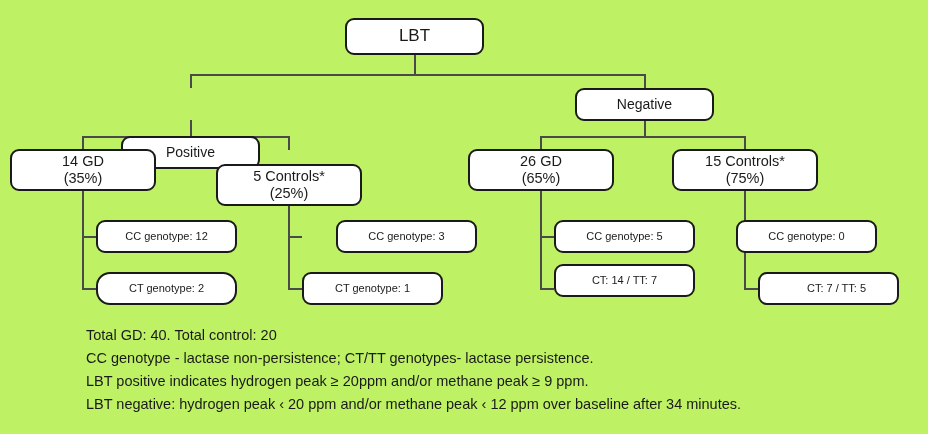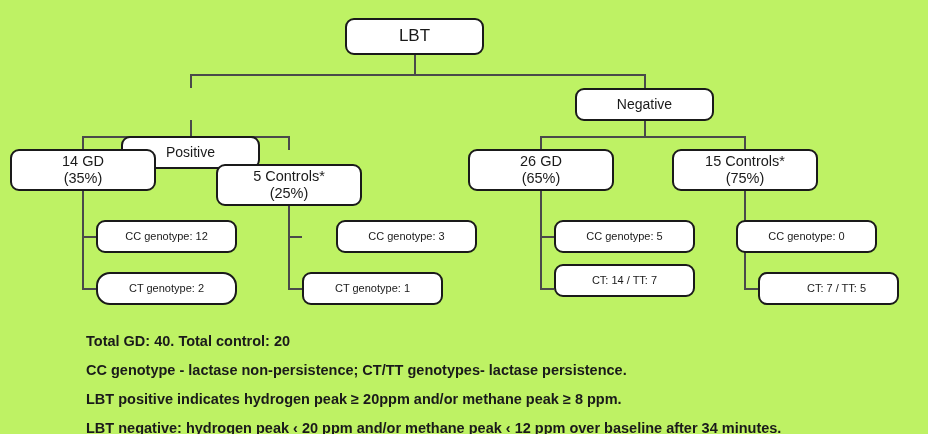--- a/index.html
+++ b/index.html
@@ -50,21 +50,21 @@
 
   .footnotes {
     position: absolute;
     left: 86px;
     top: 324px;
     font-size: 14.5px;
     line-height: 23px;
     color: #1a1a1a;
     white-space: nowrap;
   }
-  .footnotes div { font-weight: 700; margin-top: 6px; }
+  .footnotes div { font-weight: 400; }
 </style>
 </head>
 <body>
 
 <div id="page">
 
   <div class="ln v" style="left:414px; top:54px; height:22px;"></div>
 
   <div class="ln h" style="left:190px; top:74px; width:456px;"></div>
 
@@ -158,17 +158,17 @@
     <span class="label">CC genotype: 0</span>
   </div>
 
   <div class="node n-leaf" style="left:758px; top:272px; width:141px; height:33px;padding-left:16px;">
     <span class="label">CT: 7 / TT: 5</span>
   </div>
 
   <div class="footnotes">
     <div>Total GD: 40.  Total control: 20</div>
     <div>CC genotype - lactase non-persistence; CT/TT genotypes- lactase persistence.</div>
-    <div>LBT positive indicates hydrogen peak ≥ 20ppm and/or methane peak ≥ 8 ppm.</div>
+    <div>LBT positive indicates hydrogen peak ≥ 20ppm and/or methane peak ≥ 9 ppm.</div>
     <div>LBT negative: hydrogen peak ‹ 20 ppm and/or methane peak ‹ 12 ppm over baseline after 34 minutes.</div>
   </div>
 
 </div>
 
 </body></html>

